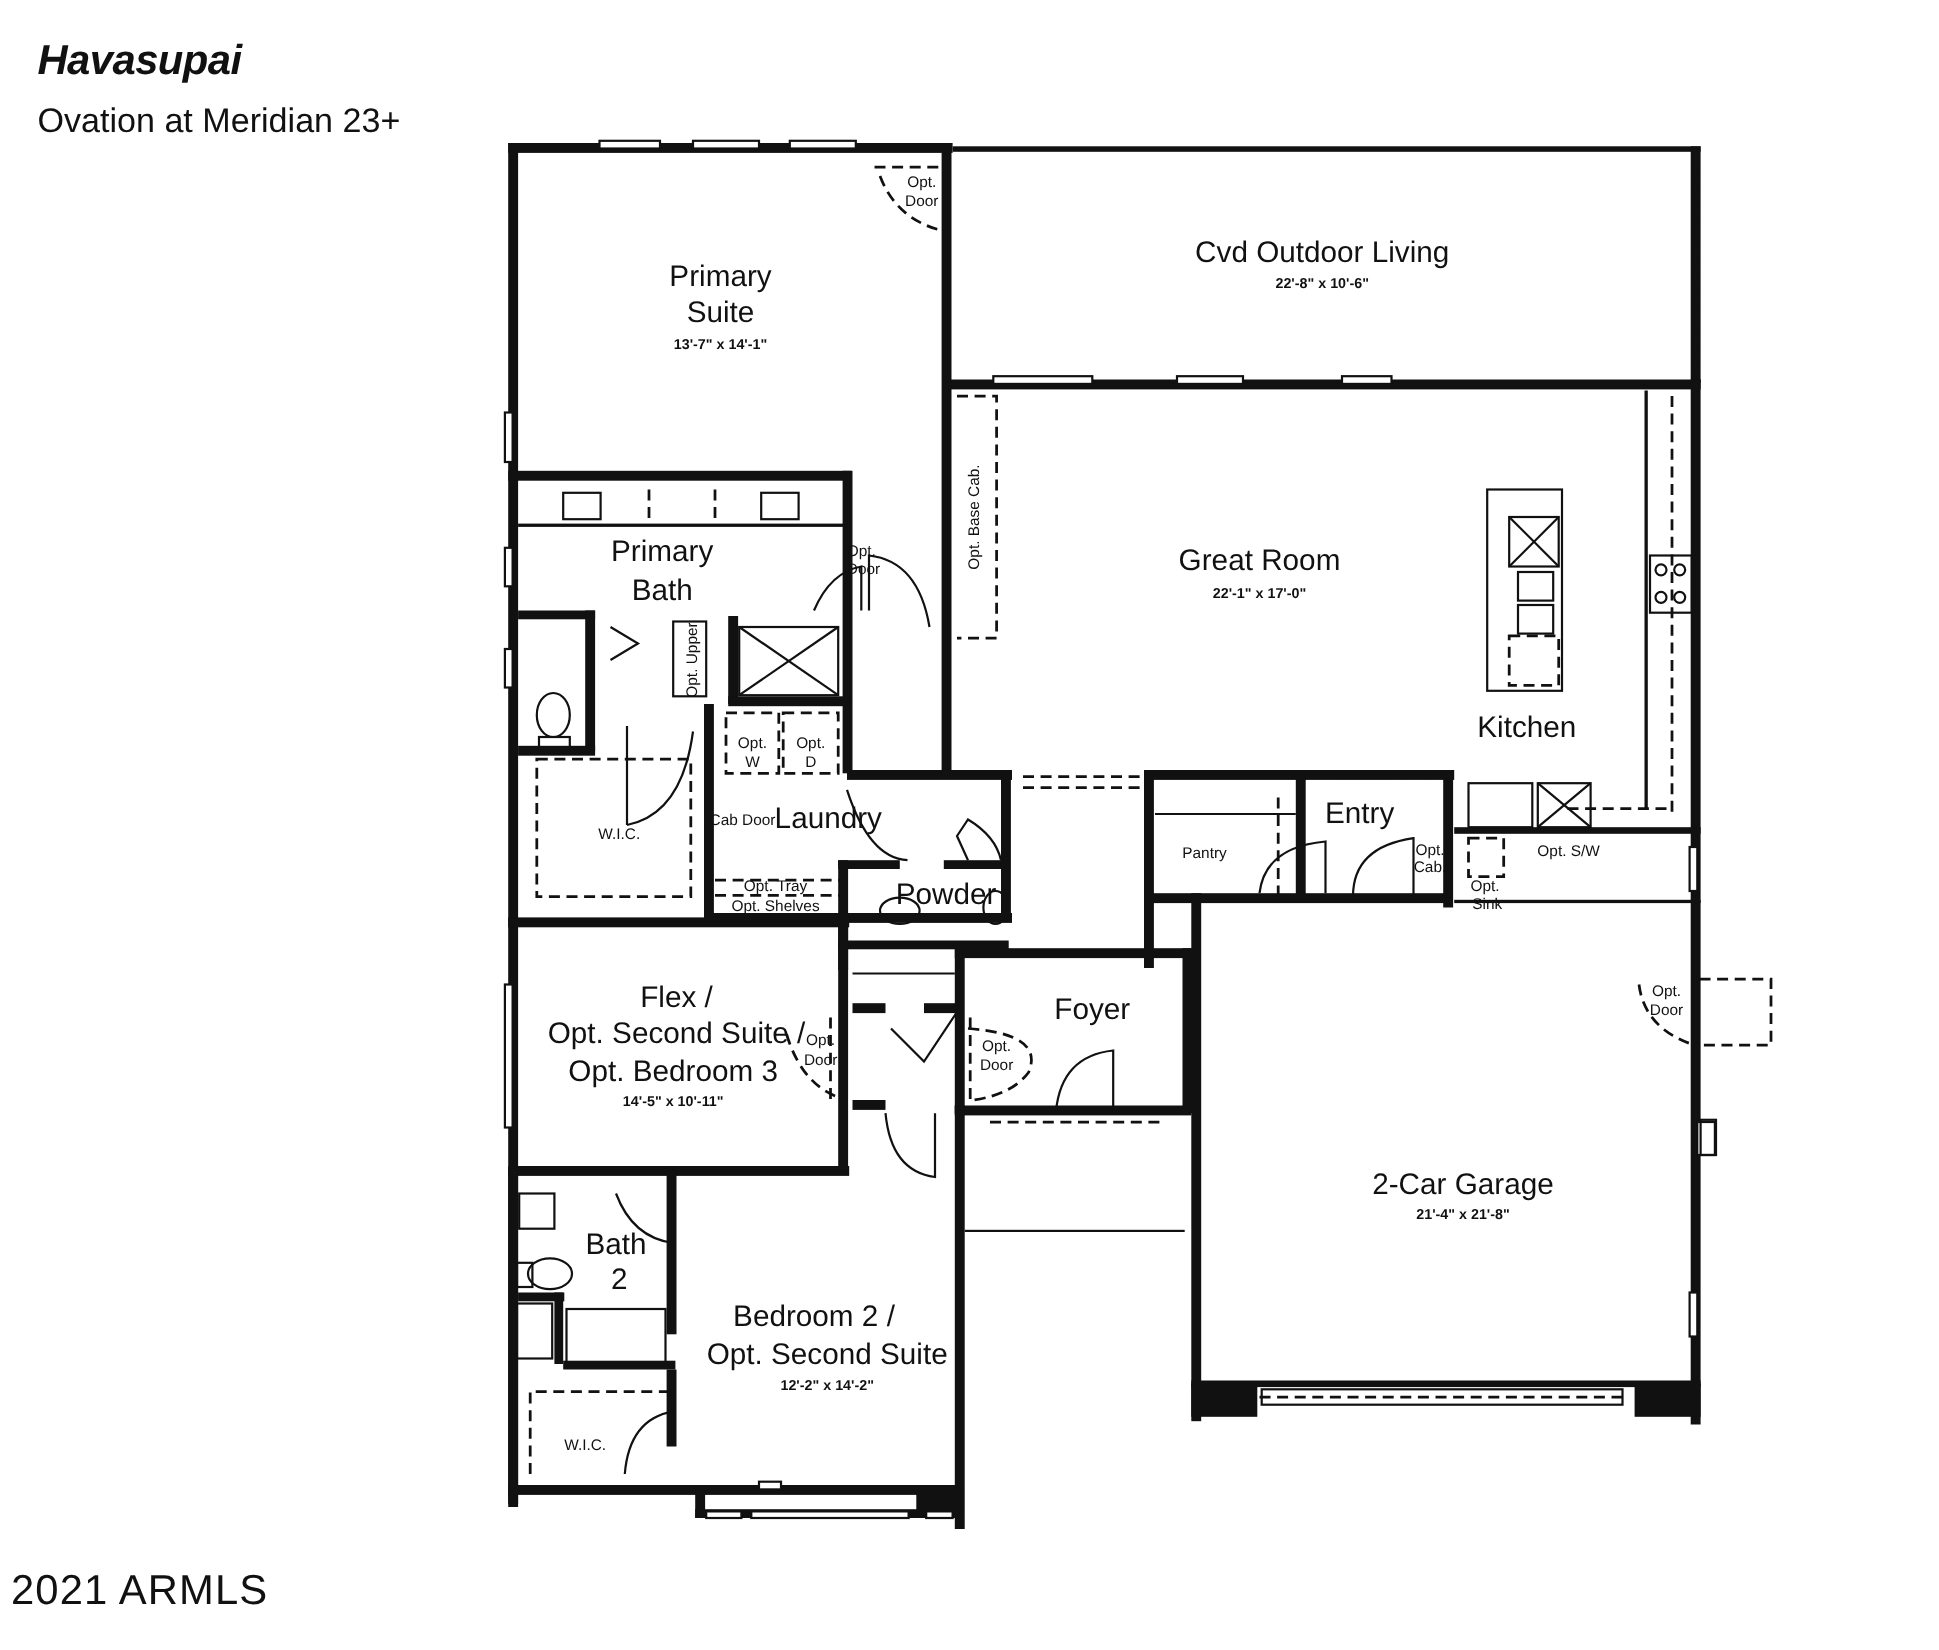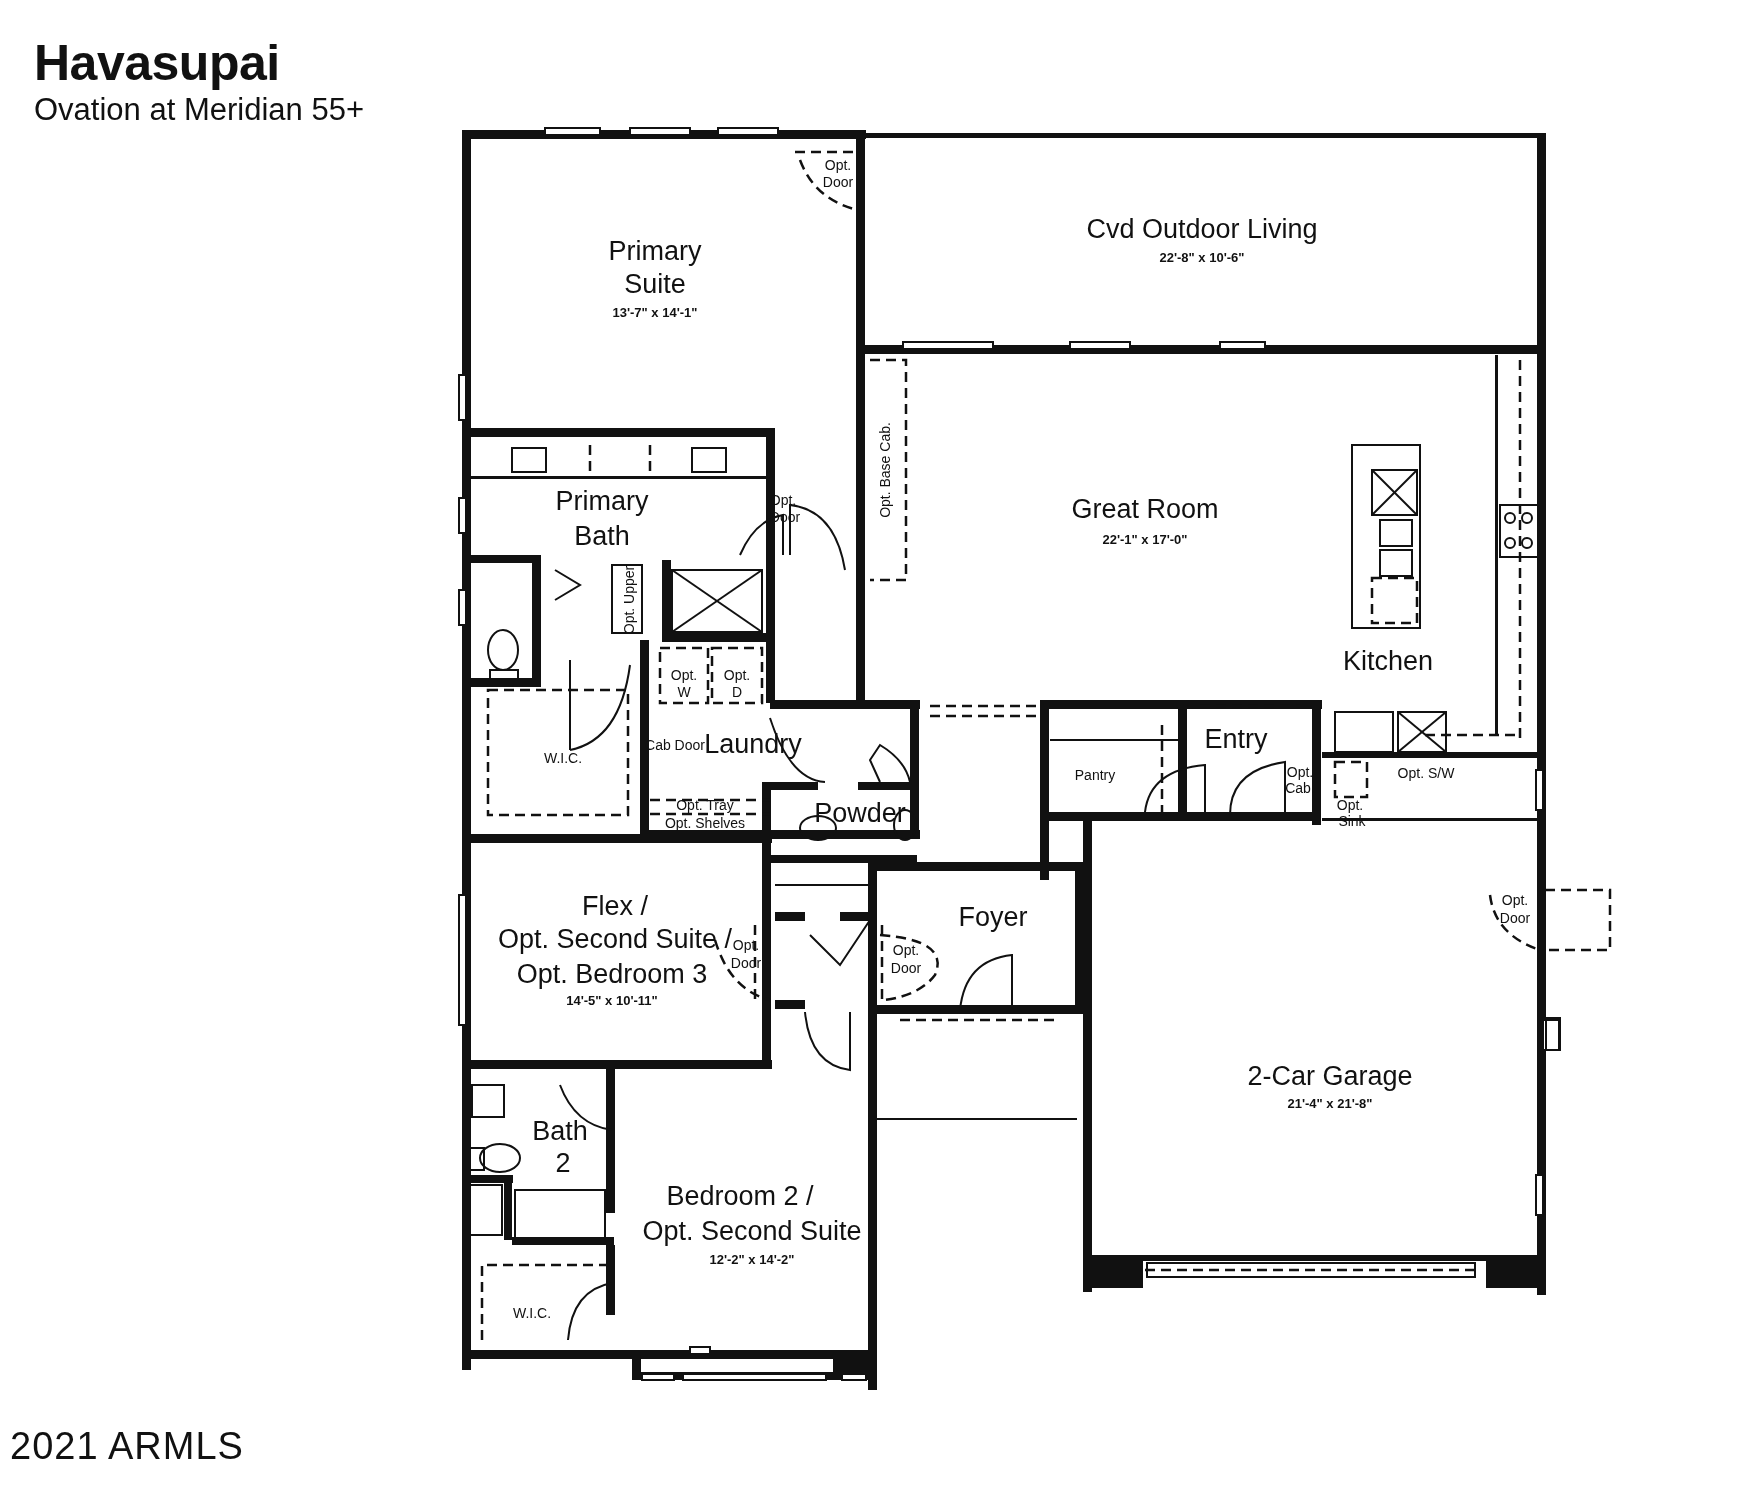--- a/index.html
+++ b/index.html
@@ -1,35 +1,35 @@
 <!DOCTYPE html>
 <html><head>
 <meta charset="utf-8">
 <style>
   html, body { margin: 0; padding: 0; background: #ffffff; }
   body { width: 1763px; height: 1500px; position: relative; overflow: hidden;
          font-family: "Liberation Sans", sans-serif; color: #111; }
-  .title { position: absolute; left: 34px; top: 34px; font-size: 50px; font-weight: bold; letter-spacing: -0.5px; }
+  .title { position: absolute; left: 34px; top: 34px; font-size: 38px; font-weight: bold; letter-spacing: -0.5px; font-style: italic; }
   .subtitle { position: absolute; left: 34px; top: 92px; font-size: 31px; }
   .copyright { position: absolute; left: 10px; top: 1425px; font-size: 38px; letter-spacing: 1px; }
   svg.plan { position: absolute; left: 0; top: 0; }
   .wall { fill: #111; }
   .thin { stroke: #111; stroke-width: 2; fill: none; }
   .dash { stroke: #111; stroke-width: 2.5; fill: none; stroke-dasharray: 10 6; }
   .window { fill: #fff; stroke: #111; stroke-width: 2; }
   .lbl { font-family: "Liberation Sans", sans-serif; fill: #111; text-anchor: middle; }
   .room { font-size: 27px; }
   .dim { font-size: 13px; font-weight: bold; }
   .small { font-size: 14px; }
 </style>
 </head>
 <body>
 
 <div class="title">Havasupai</div>
-<div class="subtitle">Ovation at Meridian 55+</div>
+<div class="subtitle">Ovation at Meridian 23+</div>
 
 <svg class="plan" width="1763" height="1500" viewBox="0 0 1763 1500">
 
   <g>
 
     <rect class="wall" x="462" y="130" width="404" height="9"></rect>
     <rect class="wall" x="462" y="130" width="9" height="1240"></rect>
 
     <rect class="wall" x="866" y="133" width="680" height="5"></rect>
     <rect class="wall" x="1537" y="133" width="9" height="215"></rect>

